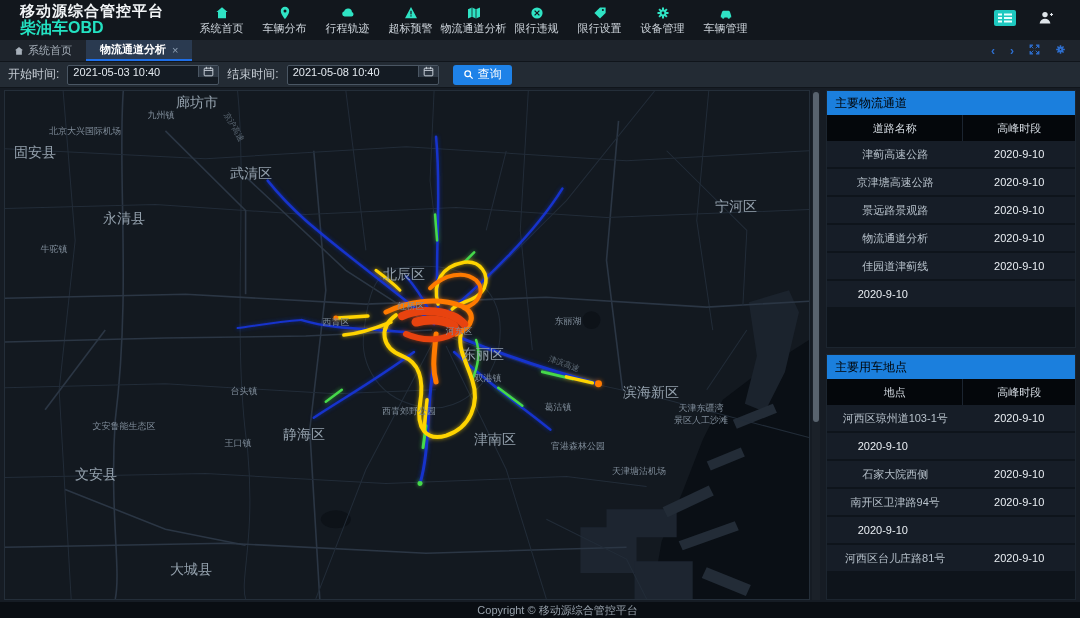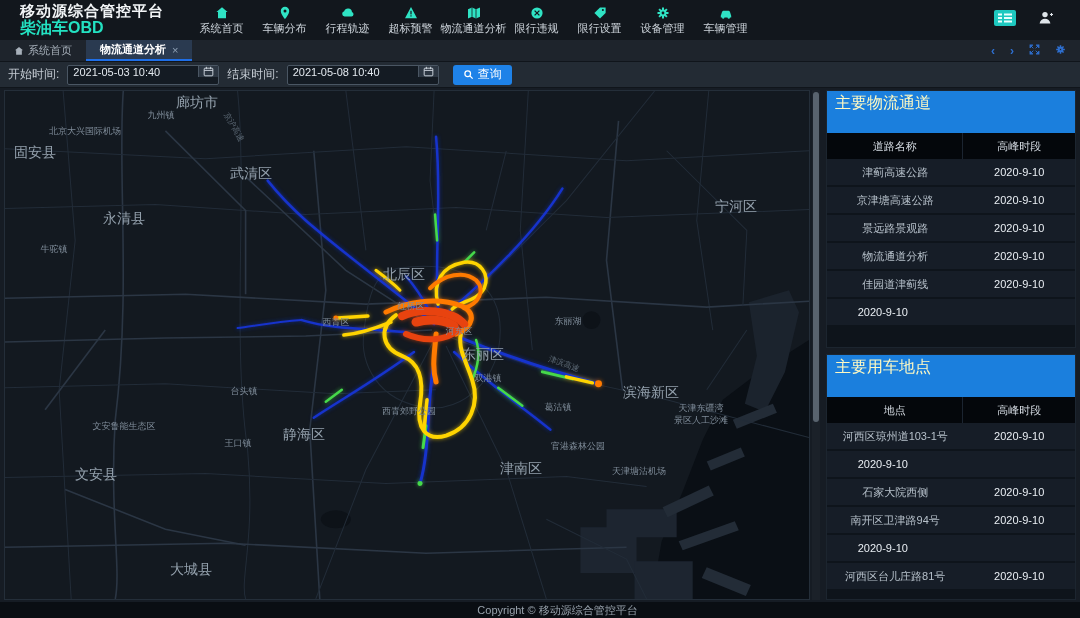--- a/index.html
+++ b/index.html
@@ -50,21 +50,21 @@
   .mlabel.big { font-size:14px; color:#94a1ad; }
   .mlabel.road { font-size:8px; color:#5f6c78; }
 
   .vscroll { width:8px; background:#1b2129; position:relative; margin-left:2px; }
   .vscroll .thumb { position:absolute; left:1px; top:2px; width:6px; height:330px; background:#59636e; border-radius:3px; }
 
   .side { width:260px; display:flex; flex-direction:column; gap:6px; padding:0 4px 0 6px; }
   .panel { background:#0e141b; border:1px solid #1c252f; display:flex; flex-direction:column; overflow:hidden; }
   .panel.p1 { height:258px; }
   .panel.p2 { flex:1; }
-  .phead { height:42px; background:#1b7fdd; color:#fef9c3; font-size:16px; line-height:24px; padding-left:8px; flex:none; }
+  .phead { height:24px; background:#1b7fdd; color:#000000; font-size:12px; line-height:24px; padding-left:8px; flex:none; }
   .thead { height:26px; background:#04070b; display:flex; flex:none; }
   .th { display:flex; align-items:center; justify-content:center; color:#d5dbe2; font-size:11px; }
   .th.c0 { width:55%; border-right:1px solid #1b2430; }
   .th.c1 { width:45%; }
   .tbody { flex:1; overflow:hidden; }
   .trow { height:26px; margin-bottom:2px; background:#161d27; display:flex; cursor:pointer; }
   .tcell { display:flex; align-items:center; justify-content:center; font-size:11px; }
   .tcell.c0 { width:55%; color:#b6c0ca; }
   .tcell.c1 { width:45%; color:#e9eef3; }
 
@@ -386,21 +386,21 @@
         <span class="mlabel road" style="left: 559px; top: 273px; transform: translate(-50%, -50%) rotate(20deg);">津滨高速</span>
         <span class="mlabel" style="left: 483px; top: 287px;">双港镇</span>
         <span class="mlabel" style="left: 239px; top: 300px;">台头镇</span>
         <span class="mlabel big" style="left: 646px; top: 302px;">滨海新区</span>
         <span class="mlabel" style="left: 553px; top: 316px;">葛沽镇</span>
         <span class="mlabel" style="left: 696px; top: 317px;">天津东疆湾</span>
         <span class="mlabel" style="left: 404px; top: 320px;">西青郊野公园</span>
         <span class="mlabel" style="left: 696px; top: 329px;">景区人工沙滩</span>
         <span class="mlabel" style="left: 119px; top: 335px;">文安鲁能生态区</span>
         <span class="mlabel big" style="left: 299px; top: 344px;">静海区</span>
-        <span class="mlabel big" style="left: 516px; top: 349px; margin-top: 29px;">津南区</span>
+        <span class="mlabel big" style="left: 490px; top: 349px;">津南区</span>
         <span class="mlabel" style="left: 233px; top: 352px;">王口镇</span>
         <span class="mlabel" style="left: 573px; top: 355px;">官港森林公园</span>
         <span class="mlabel" style="left: 634px; top: 380px;">天津塘沽机场</span>
         <span class="mlabel big" style="left: 91px; top: 384px;">文安县</span>
         <span class="mlabel big" style="left: 186px; top: 479px;">大城县</span>
       </div>
   </div>
 
   <div class="vscroll">
     <div class="thumb"></div>

